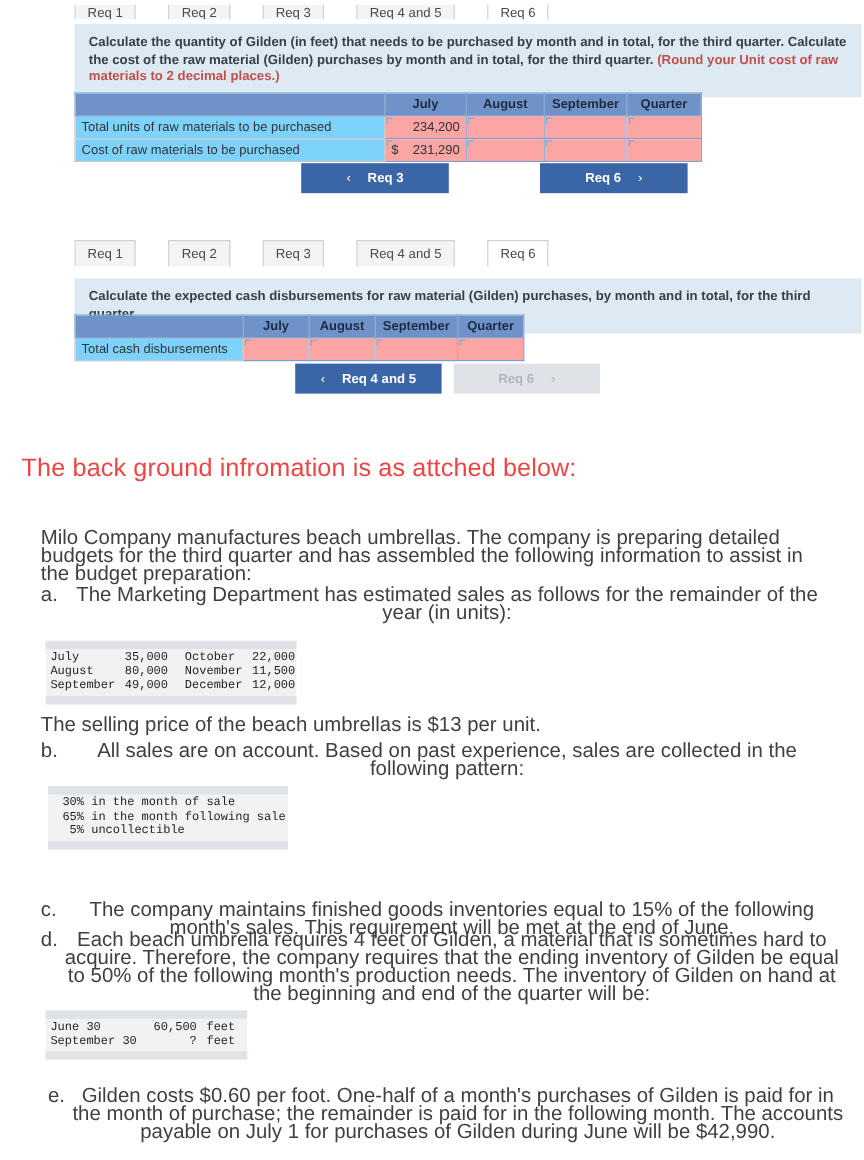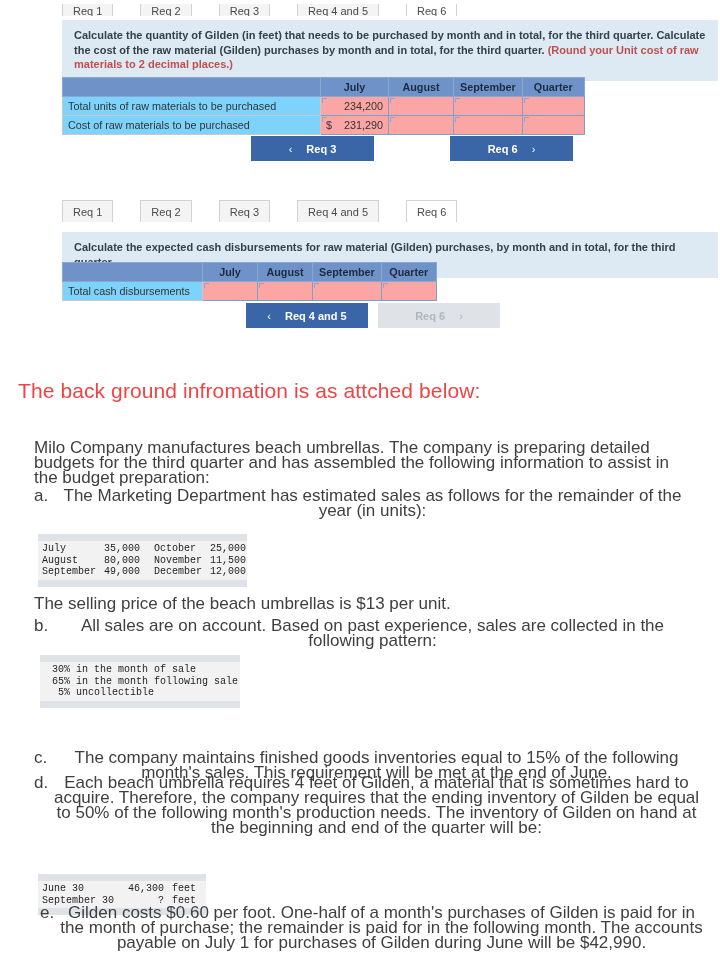--- a/index.html
+++ b/index.html
@@ -197,21 +197,21 @@
     font-family: "Liberation Mono", monospace;
     font-size: 10px;
     white-space: pre;
   }
   .monoblock td.num { text-align: right; }
   .monoblock .pad { padding-left: 10px; }
 
   .mono-sales { left: 38px; top: 534px; width: 209px; }
   .mono-pattern { left: 40px; top: 655px; width: 200px; }
   .mono-pattern .line { padding-left: 12px; white-space: pre; }
-  .mono-inv { left: 38px; top: 842px; width: 168px; margin-top: 32px; }
+  .mono-inv { left: 38px; top: 842px; width: 168px; }
 </style>
 </head>
 <body>
 
 <div class="page">
 
   <div class="tabstrip strip-top">
     <div class="tab">Req 1</div>
     <div class="tab">Req 2</div>
     <div class="tab">Req 3</div>
@@ -325,21 +325,21 @@
     </div>
   </div>
 
   <div class="monoblock mono-sales">
     <table>
       <tbody>
         <tr>
           <td>July</td>
           <td class="num">35,000</td>
           <td class="pad">October</td>
-          <td class="num">25,000</td>
+          <td class="num">22,000</td>
         </tr>
         <tr>
           <td>August</td>
           <td class="num">80,000</td>
           <td class="pad">November</td>
           <td class="num">11,500</td>
         </tr>
         <tr>
           <td>September</td>
           <td class="num">49,000</td>
@@ -378,21 +378,21 @@
       <span class="mark">d.</span>
       <span class="txt">Each beach umbrella requires 4 feet of Gilden, a material that is sometimes hard to acquire. Therefore, the company requires that the ending inventory of Gilden be equal to 50% of the following month's production needs. The inventory of Gilden on hand at the beginning and end of the quarter will be:</span>
     </div>
   </div>
 
   <div class="monoblock mono-inv">
     <table>
       <tbody>
         <tr>
           <td>June 30</td>
-          <td class="num pad">46,300</td>
+          <td class="num pad">60,500</td>
           <td>feet</td>
         </tr>
         <tr>
           <td>September 30</td>
           <td class="num pad">?</td>
           <td>feet</td>
         </tr>
       </tbody>
     </table>
   </div>

